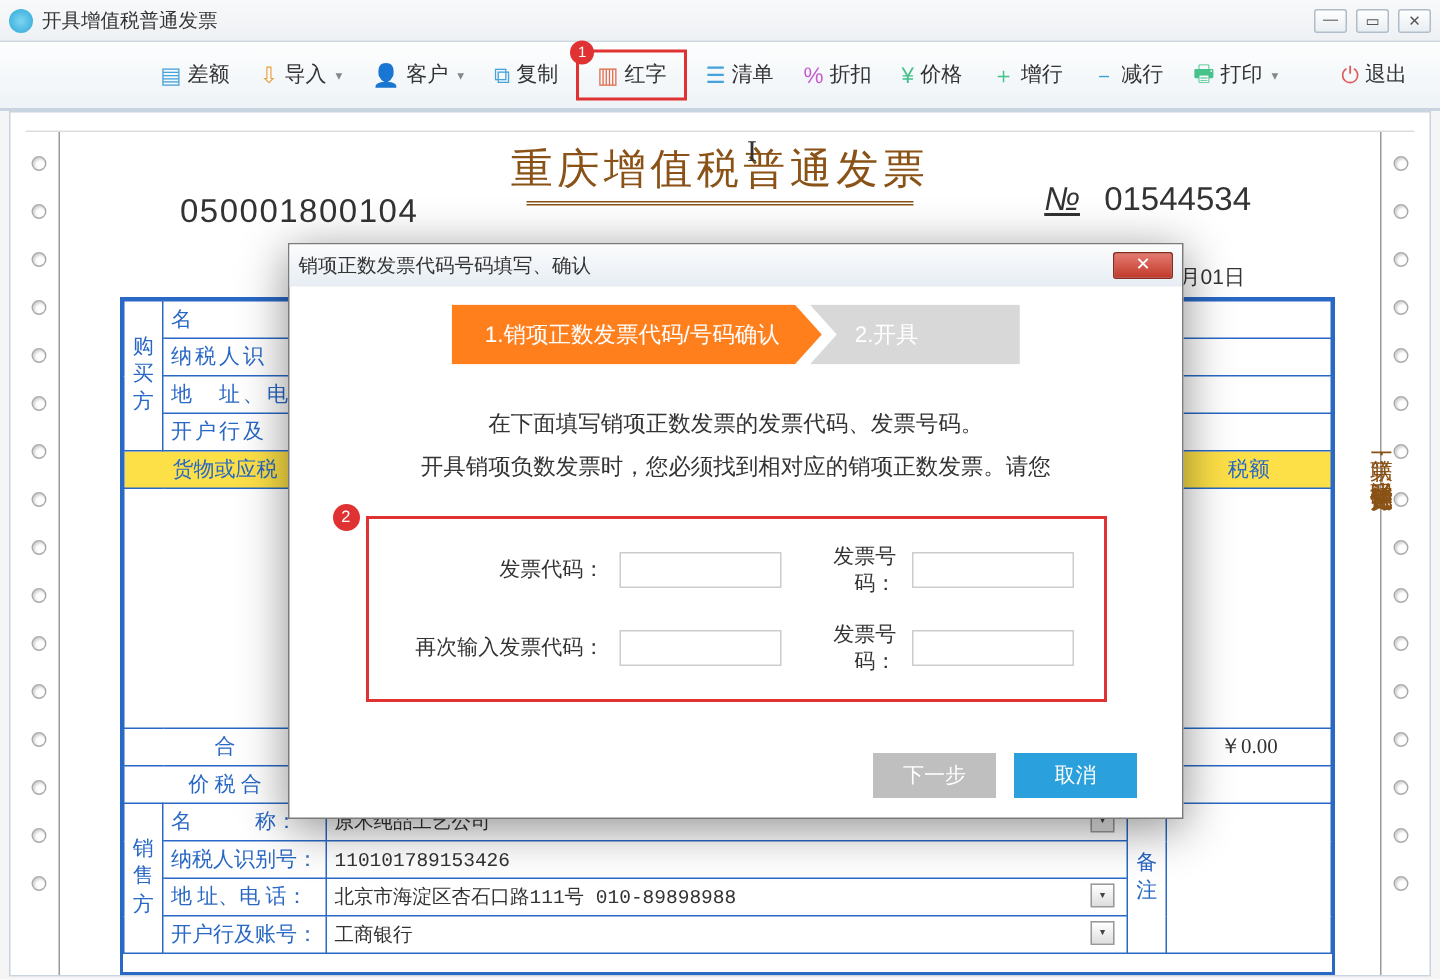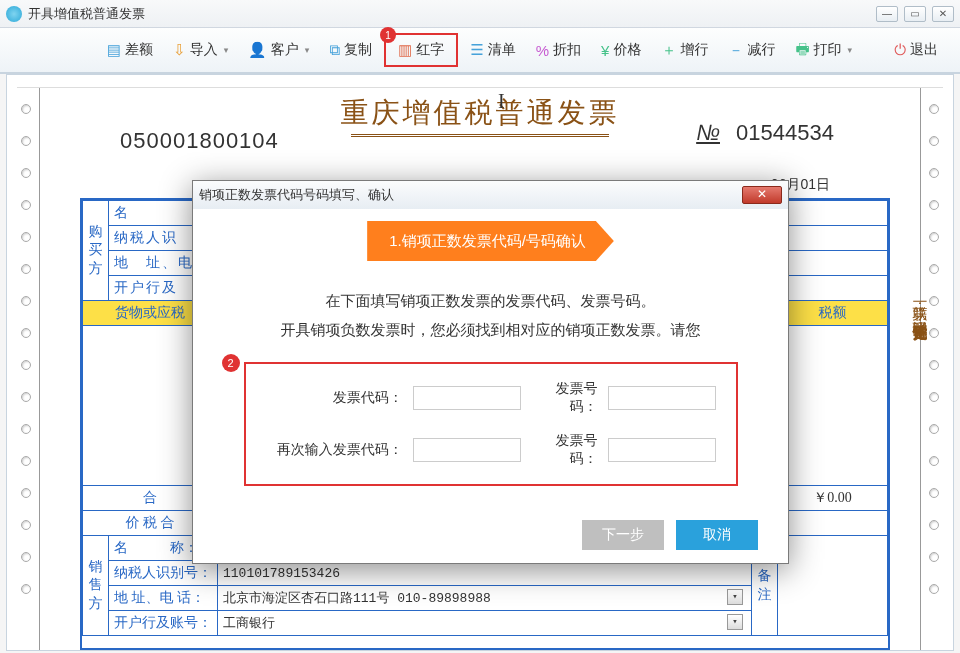--- a/index.html
+++ b/index.html
@@ -50,21 +50,21 @@
   .tax-right { text-align:center; color:#e03232; font-family:"SimSun"; padding-right:8px;}
   .amount-zero { color:#333; font-family:"SimSun"; font-size:14px;}
   .seller-val { color:#333; font-family:Liberation Mono, monospace; font-size:13px;}
   .seller-row td { height:25px;margin-top:34px;}
   .dd-arrow { display:inline-block; width:16px; height:16px; border:1px solid #999; background:linear-gradient(#fff,#ddd); text-align:center; font-size:9px; color:#444; line-height:14px; float:right; margin-right:3px;}
   
   .side-note { position:absolute; top:206px; right:14px; width:22px; text-align:center; font-family:"KaiTi",serif; font-size:15px; color:#8a5216; line-height:1.3; writing-mode:vertical-rl;}
   
   
   .overlay { position:absolute; inset:0;  }
-  .dialog { position:absolute; top:180px; left:192px; width:597px; height:384px; background:#fff; border:1px solid #7a7a7a; box-shadow:0 6px 30px rgba(0,0,0,.45);}
+  .dialog { position:absolute; top:162px; left:192px; width:597px; height:384px; background:#fff; border:1px solid #7a7a7a; box-shadow:0 6px 30px rgba(0,0,0,.45);}
   .dlg-title { height:28px; background:linear-gradient(#fbfcfd,#e7edf3); display:flex; align-items:center; padding:0 6px; font-size:13px; color:#333; }
   .dlg-title .flex{flex:1;}
   .dlg-close { width:40px; height:18px; background:linear-gradient(#e57a6f,#c13a2b); border:1px solid #8a2a1c; border-radius:2px; color:#fff; text-align:center; font-size:12px; line-height:15px;}
   .dlg-body { padding:12px 20px 26px; }
   .steps { display:flex; justify-content:center; margin-bottom:26px;}
   .step { position:relative; height:40px; display:flex; align-items:center; padding:0 28px 0 22px; color:#fff; font-size:15px;}
   .step1 { background:#ff7f1d; clip-path: polygon(0 0, calc(100% - 18px) 0, 100% 50%, calc(100% - 18px) 100%, 0 100%);}
   .step2 { background:#d8d8d8; color:#fff; margin-left:-8px; padding-left:30px; clip-path: polygon(0 0, 100% 0, 100% 100%, 0 100%, 18px 50%); width:140px;}
   .dlg-text { text-align:center; color:#333; font-size:15px; line-height:1.9; margin-bottom:18px;}
   .input-grid { border:2px solid #e03232; padding:16px 20px; width:494px; margin:0 auto 34px; position:relative;}
@@ -268,20 +268,21 @@
 <div class="overlay"></div>
 <div class="dialog">
   <div class="dlg-title">
     <span>销项正数发票代码号码填写、确认</span>
     <div class="flex"></div>
     <div class="dlg-close">✕</div>
   </div>
   <div class="dlg-body">
     <div class="steps">
       <div class="step step1">1.销项正数发票代码/号码确认</div>
+      <div class="step step2">2.开具</div>
     </div>
     <div class="dlg-text">
       <div>在下面填写销项正数发票的发票代码、发票号码。</div>
       <div>开具销项负数发票时，您必须找到相对应的销项正数发票。请您</div>
     </div>
     <div class="input-grid">
       <div class="badge2">2</div>
       <div class="igrow">
         <div class="iglabel w1">发票代码：</div>
         <div class="iginput"></div>

